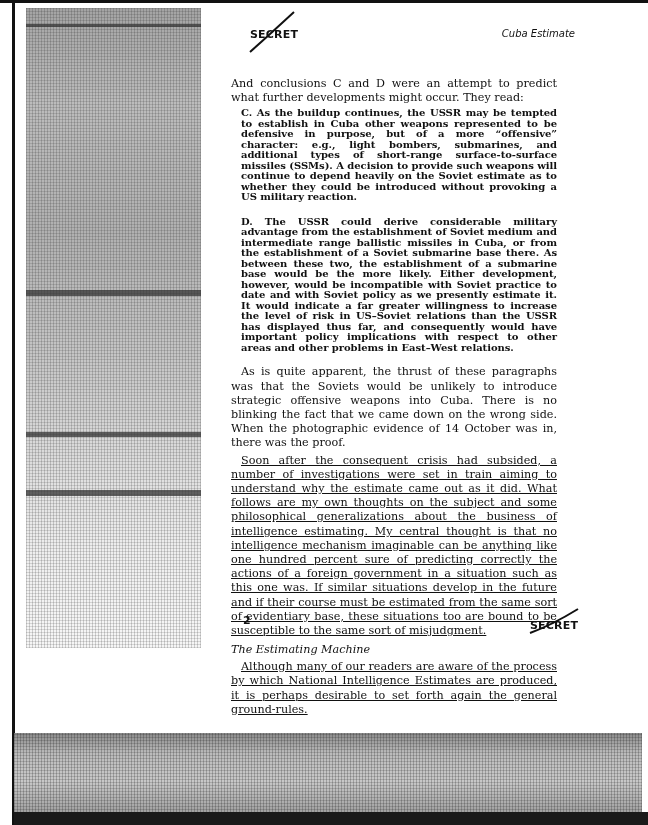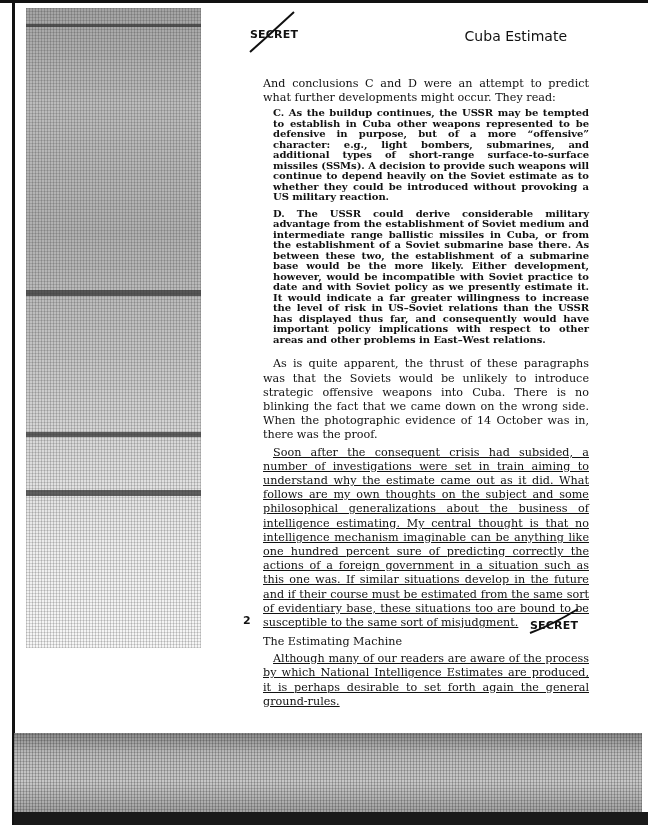--- a/index.html
+++ b/index.html
@@ -25,31 +25,31 @@
     background:
       repeating-linear-gradient(90deg, rgba(0,0,0,0.2) 0 1px, rgba(255,255,255,0) 1px 3px),
       repeating-linear-gradient(0deg, rgba(0,0,0,0.15) 0 1px, rgba(255,255,255,0) 1px 3px),
       linear-gradient(180deg, #8a8a8a 0%, #bbbbbb 25%, #c8c8c8 60%, #a0a0a0 100%);
   }
   .bottom-dark { position: absolute; left: 14px; top: 812px; width: 634px; height: 13px; background: #1a1a1a; }
 
   .header { position: absolute; left: 250px; top: 22px; width: 325px; height: 30px; }
   .secret-mark { position: absolute; font-family: "DejaVu Sans", sans-serif; font-weight: bold; font-size: 11px; letter-spacing: 0.2px; }
   .secret-mark svg { position: absolute; left: 0; top: 0; overflow: visible; }
-  .running-head { position: absolute; right: 8px; top: 6px; font-family: "DejaVu Sans", sans-serif; font-size: 14px; }
+  .running-head { position: absolute; right: 0; top: 6px; font-family: "DejaVu Sans", sans-serif; font-style: italic; font-size: 10px; }
 
-  .page-body { position: absolute; left: 263px; top: 77px; width: 326px; }
+  .page-body { position: absolute; left: 231px; top: 77px; width: 326px; }
   p { margin: 0; text-align: justify; }
   .main-p { font-size: 11.2px; line-height: 14.2px; text-indent: 0; }
   .indent { text-indent: 10px; }
   .quote { margin-left: 10px; font-size: 10px; line-height: 10.5px; font-weight: bold; letter-spacing: -0.05px; }
-  .quote + .quote { margin-top: 6px; }
+  .quote + .quote { margin-top: 14px; }
   .gap-sm { margin-top: 12px; }
   .gap-xs { margin-top: 3px; text-decoration: underline; }
-  .section-head { font-size: 11.2px; margin-top: 4px; line-height: 15px; }
+  .section-head { font-style: italic; font-size: 11.2px; margin-top: 4px; line-height: 15px; }
 
   .footer-num { position: absolute; left: 243px; top: 614px; font-family: "DejaVu Sans", sans-serif; font-weight: bold; font-size: 11px; }
   .footer-secret { left: 530px; top: 619px; }
 </style>
 </head>
 <body>
 
 <div class="top-bar"></div>
 <div class="left-bar"></div>
 <div class="noise-col"></div>

